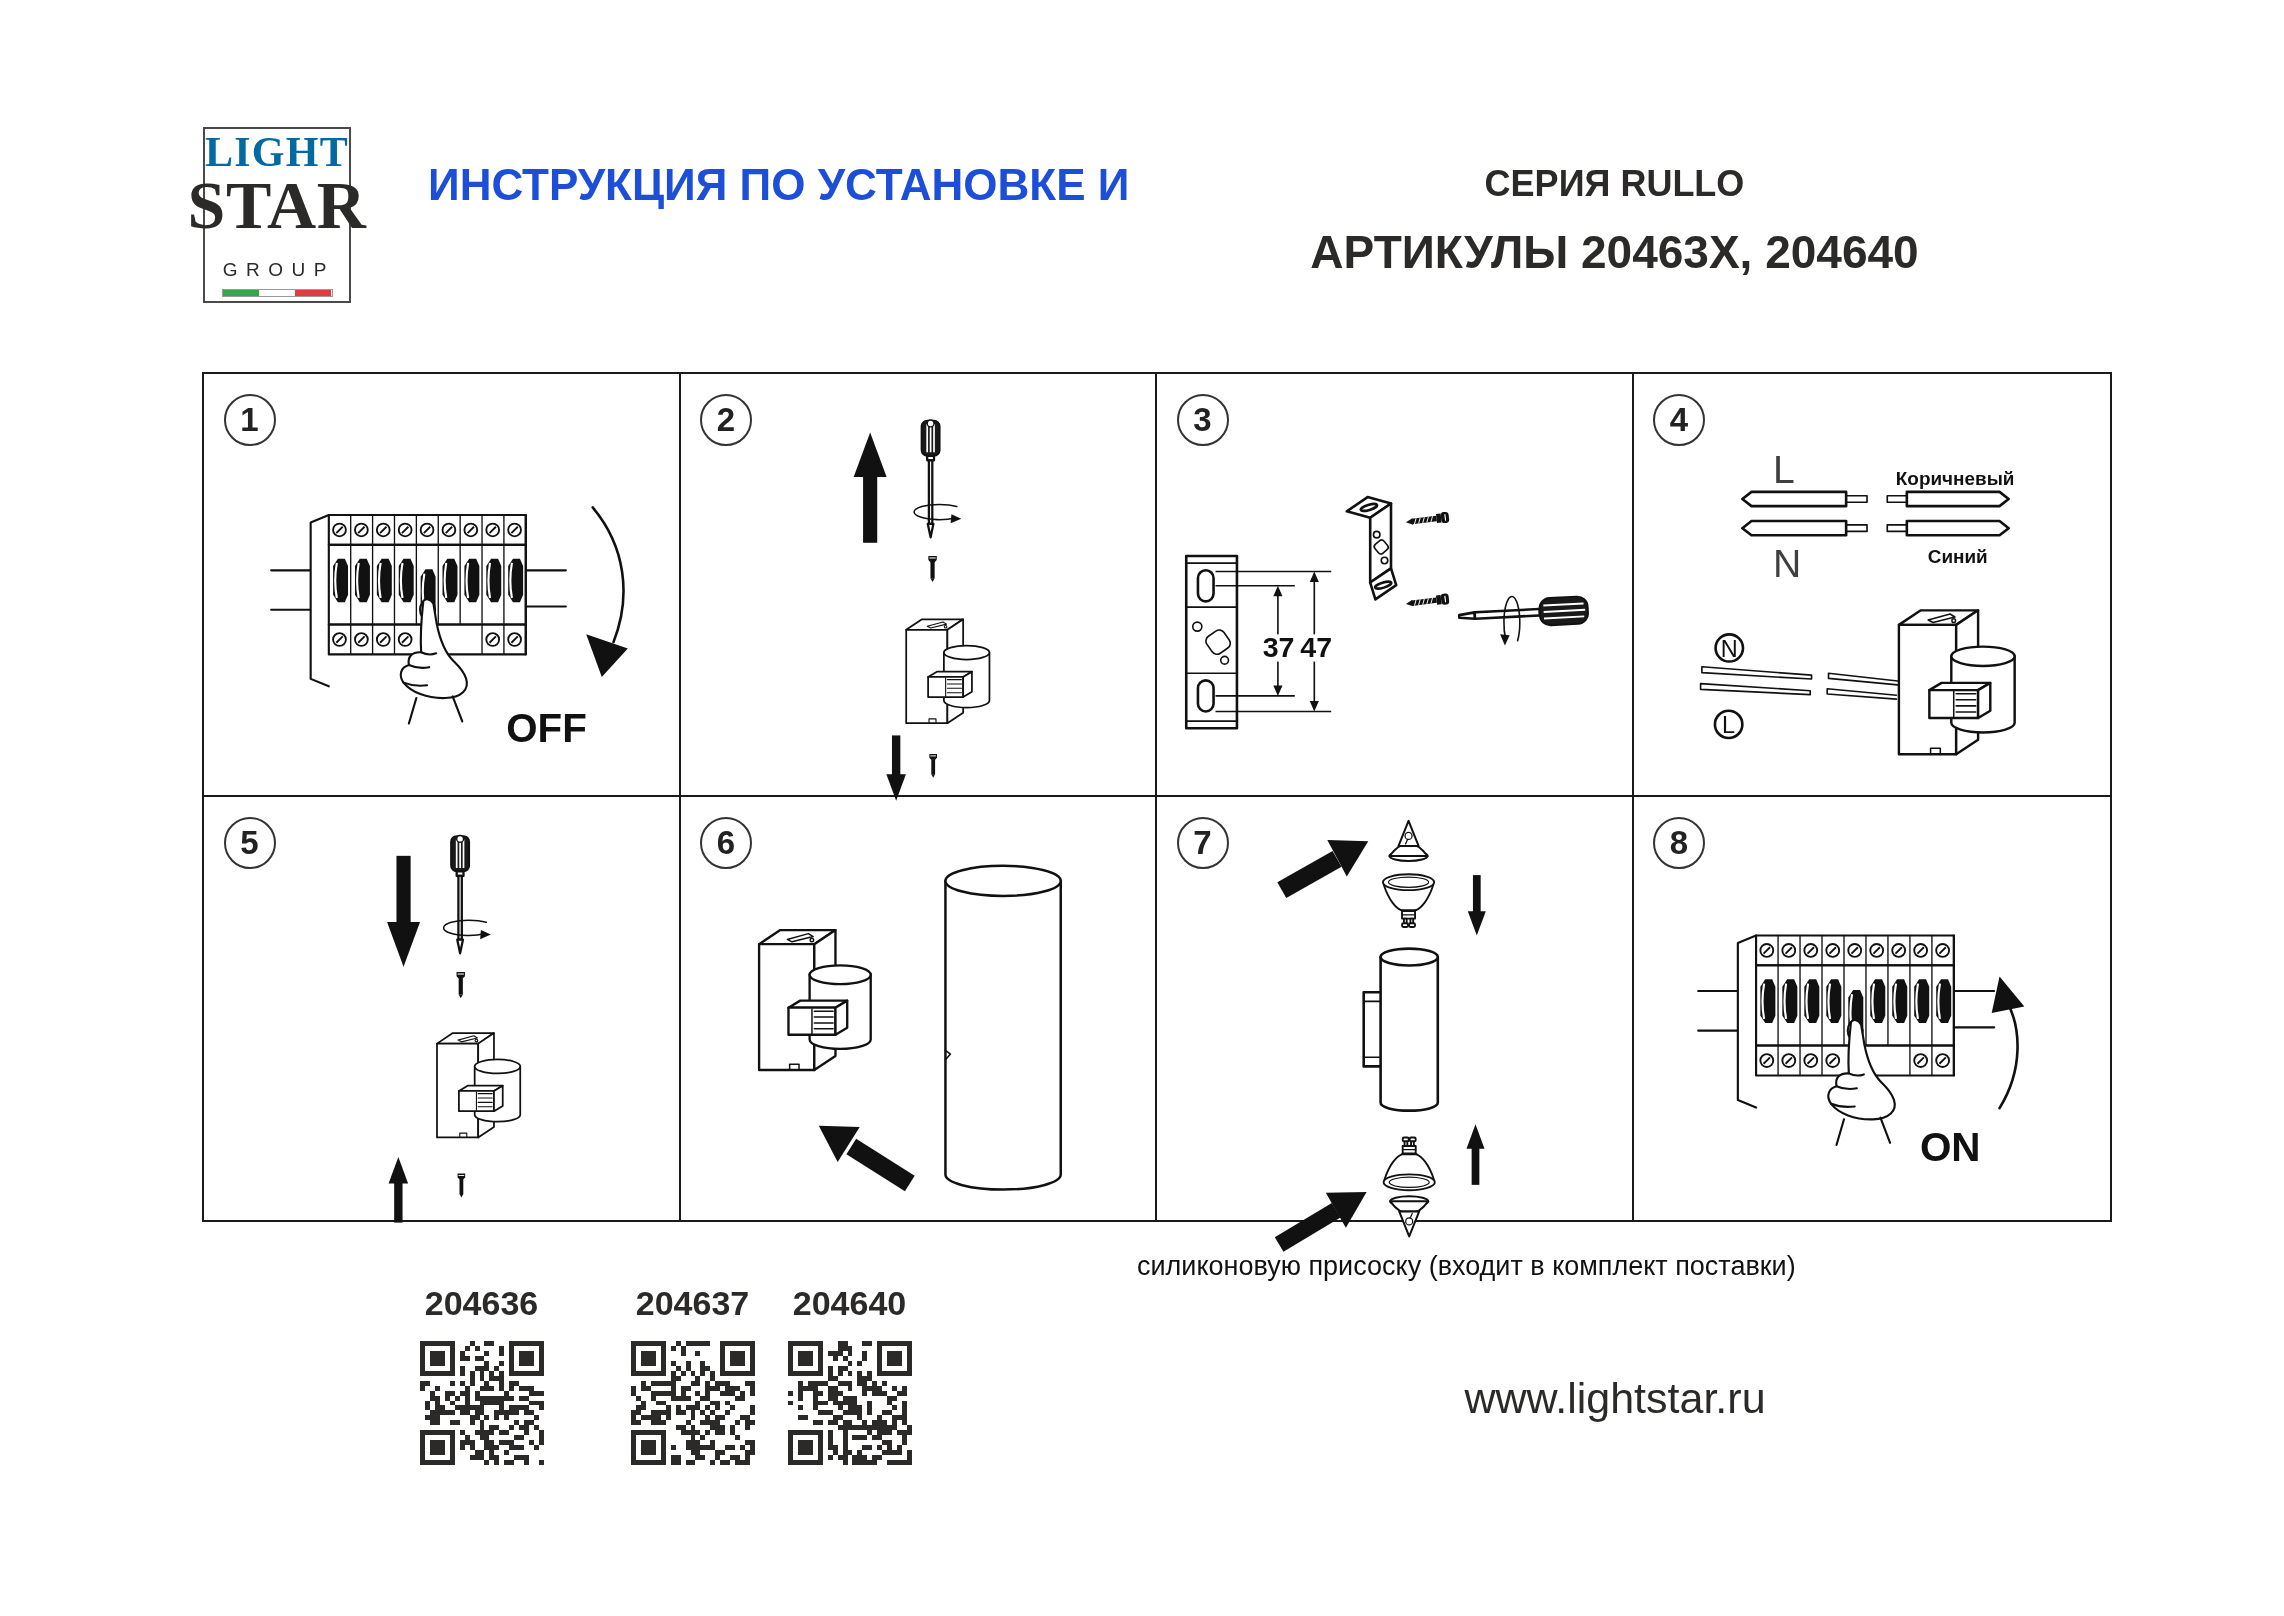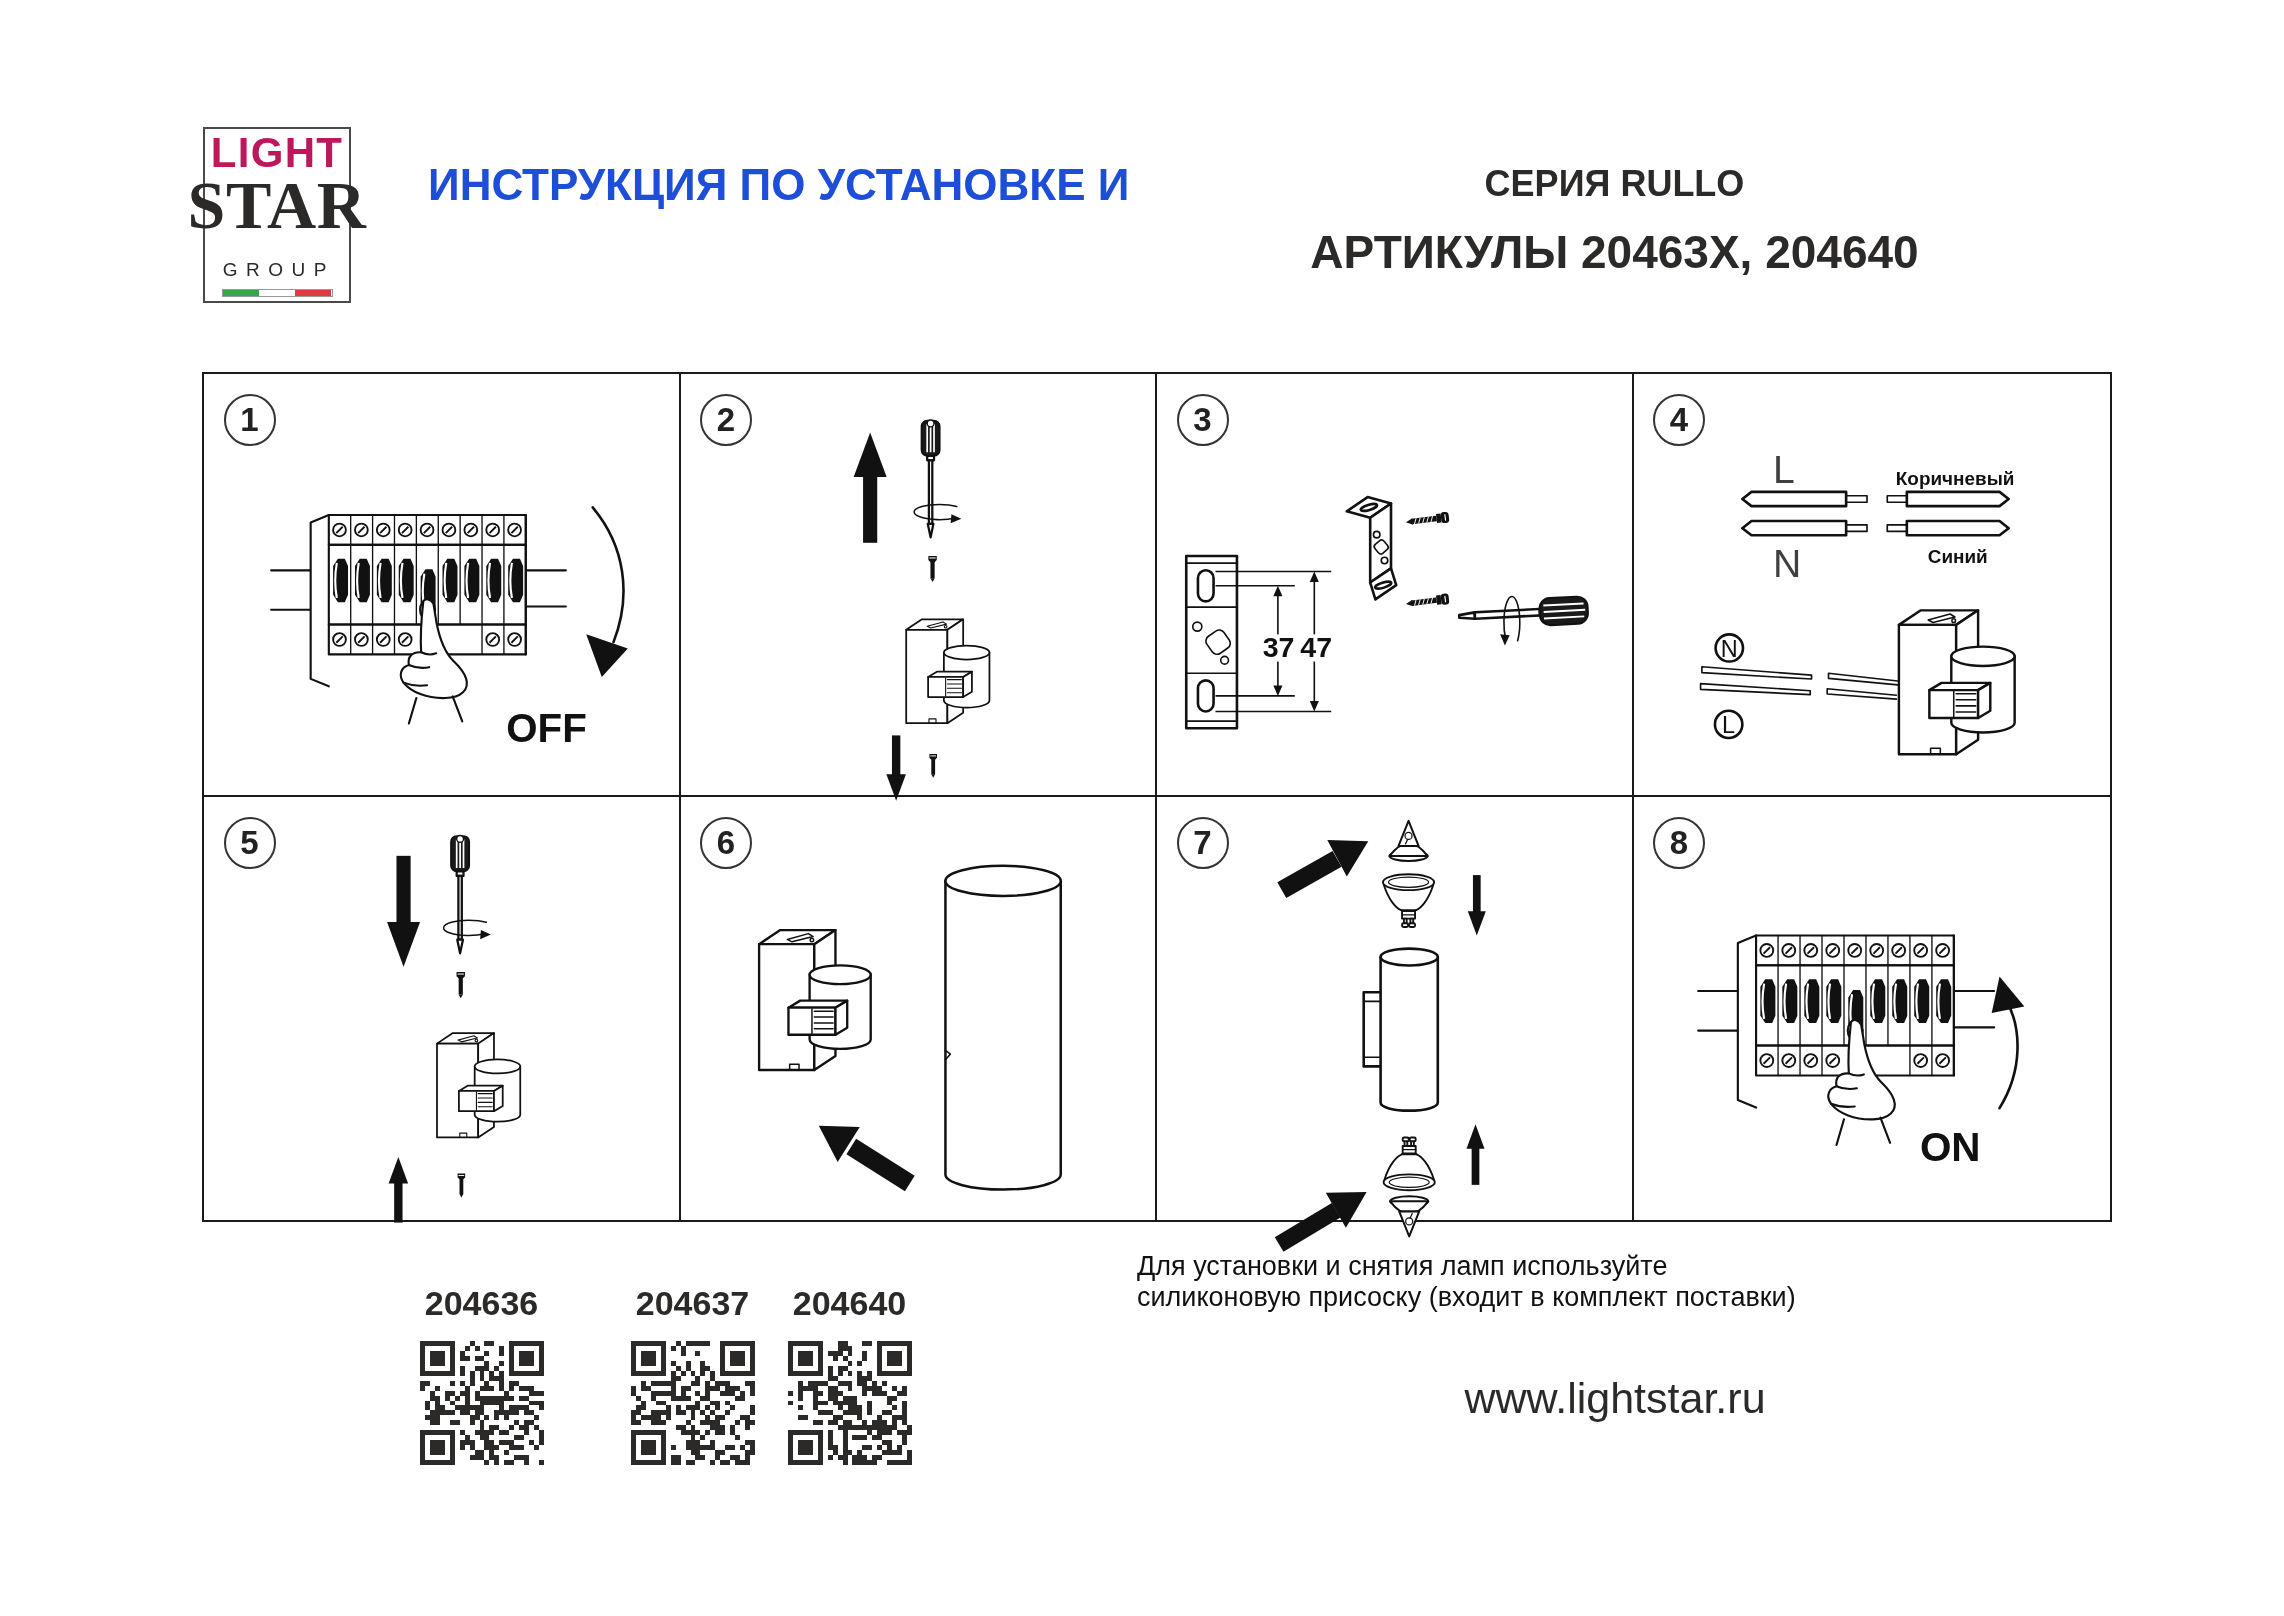--- a/index.html
+++ b/index.html
@@ -2,21 +2,21 @@
 <html style="font-size:10.4px"><head>
 <meta charset="utf-8">
 <style>
   html,body{margin:0;padding:0;background:#fff}
   body{width:2284px;height:1616px;position:relative;font-family:"Liberation Sans",sans-serif;color:#2b2a29;overflow:hidden}
   .abs{position:absolute}
 
   
   .logo-box{position:absolute;left:203px;top:127px;width:148px;height:176px;border:2px solid #4a4a4a;
     display:flex;flex-direction:column;align-items:center;justify-content:center;box-sizing:border-box}
-  .logo-light{font-family:Liberation Sans, sans-serif;font-weight:bold;font-size:42px;line-height:.95;letter-spacing:1.3px;color:#be185d}
+  .logo-light{font-family:Liberation Serif, serif;font-weight:bold;font-size:42px;line-height:.95;letter-spacing:1.3px;color:#0369a1}
   .logo-star{font-family:"Liberation Serif",serif;font-weight:bold;font-size:68px;line-height:.95;letter-spacing:0.7px;color:#2b2a29}
   .logo-group{font-size:19px;letter-spacing:8.5px;margin-top:21px;text-indent:3.9px;color:#2b2a29}
   .flag{display:flex;width:111px;height:7.8px;margin-top:7.8px;border:0.7px solid #9a9a9a;box-sizing:border-box}
   .flag span{flex:1 1 0}
 
   .main-title{position:absolute;left:428px;top:155px;width:866px;font-size:44px;font-weight:bold;line-height:59px;color:#1d4ed8;white-space:nowrap}
   .series-blk{position:absolute;left:1289px;top:163px;width:651px;text-align:center;color:#2b2a29}
   .series-line{font-size:36px;font-weight:bold}
   .articles-line{font-size:46px;font-weight:bold;margin-top:19.5px;white-space:nowrap}
 
@@ -1259,18 +1259,17 @@
         <rect x="152.00" y="182.40" width="7.60" height="7.60"></rect>
         <rect x="159.60" y="182.40" width="7.60" height="7.60"></rect>
         <rect x="167.20" y="182.40" width="7.60" height="7.60"></rect>
         <rect x="174.80" y="182.40" width="7.60" height="7.60"></rect>
         <rect x="182.40" y="182.40" width="7.60" height="7.60"></rect>
       </g>
     </svg>
 </div>
 
 <div class="note">
-  <div>Для установки и снятия ламп используйте</div>
   <div>силиконовую присоску (входит в комплект поставки)</div>
 </div>
 
 <div class="website">www.lightstar.ru</div>
 
 
 </body></html>

